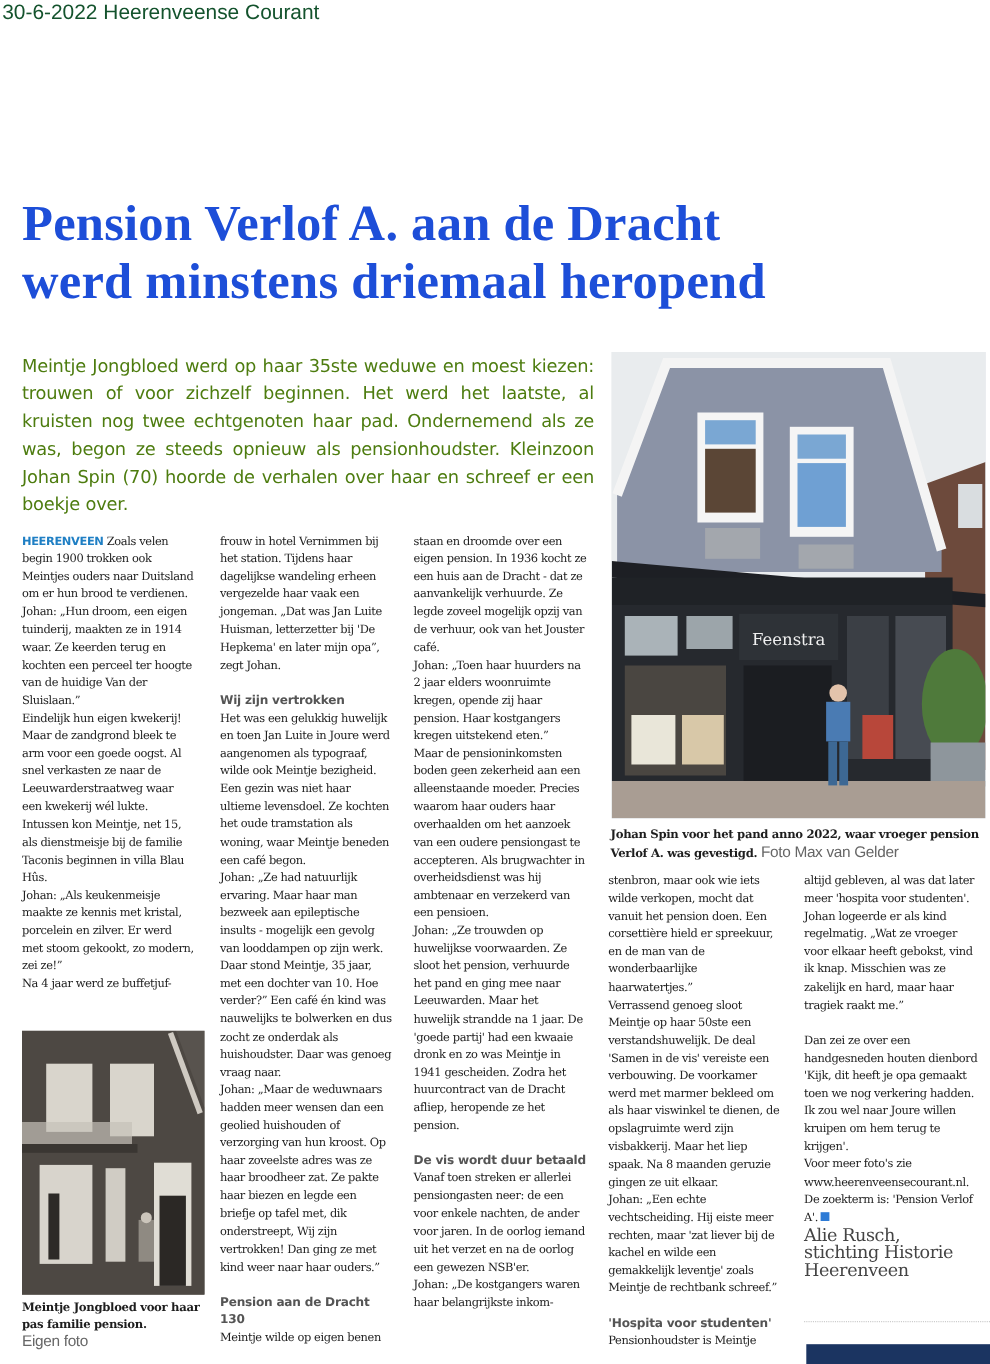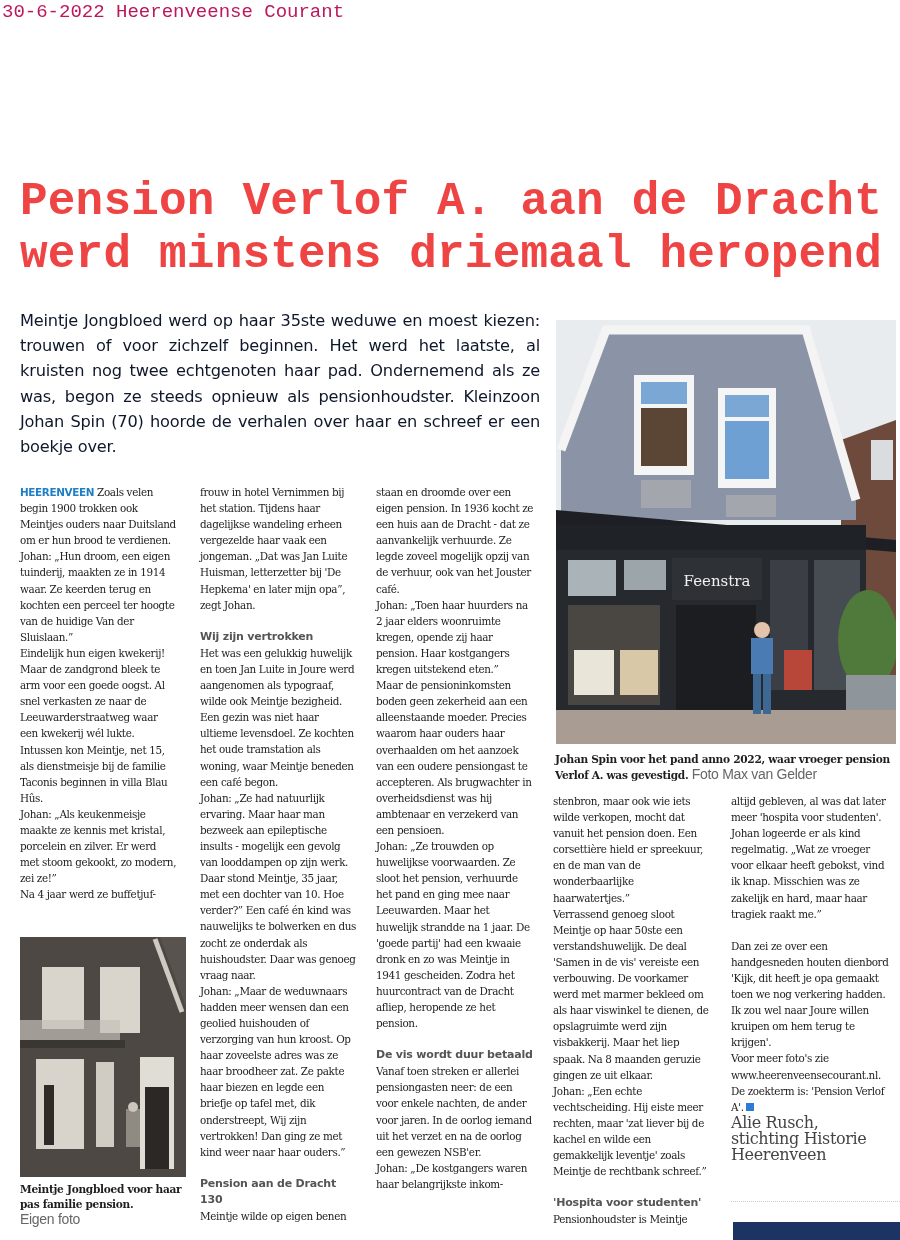--- a/index.html
+++ b/index.html
@@ -2,30 +2,30 @@
 <html><head>
 <meta charset="utf-8">
 <style>
   html, body { margin: 0; padding: 0; }
   body {
     width: 900px; height: 1240px; background: #ffffff; position: relative; overflow: hidden;
     font-family: "DejaVu Serif", serif; color: #1e1e1e;
   }
   .top-label {
     position: absolute; left: 2px; top: 0px;
-    font-family: Liberation Mono, monospace; font-size: 19px; color: #be185d; line-height: 24px;
+    font-family: Liberation Sans, sans-serif; font-size: 19px; color: #14532d; line-height: 24px;
   }
   .headline {
     position: absolute; left: 20px; top: 176px; width: 870px;
-    font-family: Liberation Mono, monospace; font-weight: bold; font-size: 46px; line-height: 53px;
-    color: #ef4444; letter-spacing: 0.2px;
+    font-family: Liberation Serif, serif; font-weight: bold; font-size: 46px; line-height: 53px;
+    color: #1d4ed8; letter-spacing: 0.2px;
   }
   .intro {
-    position: absolute; left: 20px; top: 308px; width: 520px;
-    font-family: "DejaVu Sans", sans-serif; font-size: 16.2px; line-height: 25.2px; color: #0f172a;
+    position: absolute; left: 20px; top: 320px; width: 520px;
+    font-family: "DejaVu Sans", sans-serif; font-size: 16.2px; line-height: 25.2px; color: #4d7c0f;
     text-align: justify; letter-spacing: -0.2px;
   }
   .col {
     position: absolute; width: 158px;
     font-family: "DejaVu Serif", serif; font-size: 10.4px; line-height: 16.1px; color: #222;
     letter-spacing: -0.35px;
   }
   .col p { margin: 0; }
   .col .sub {
     font-family: "DejaVu Sans", sans-serif; font-weight: bold; color: #555; font-size: 11px;

